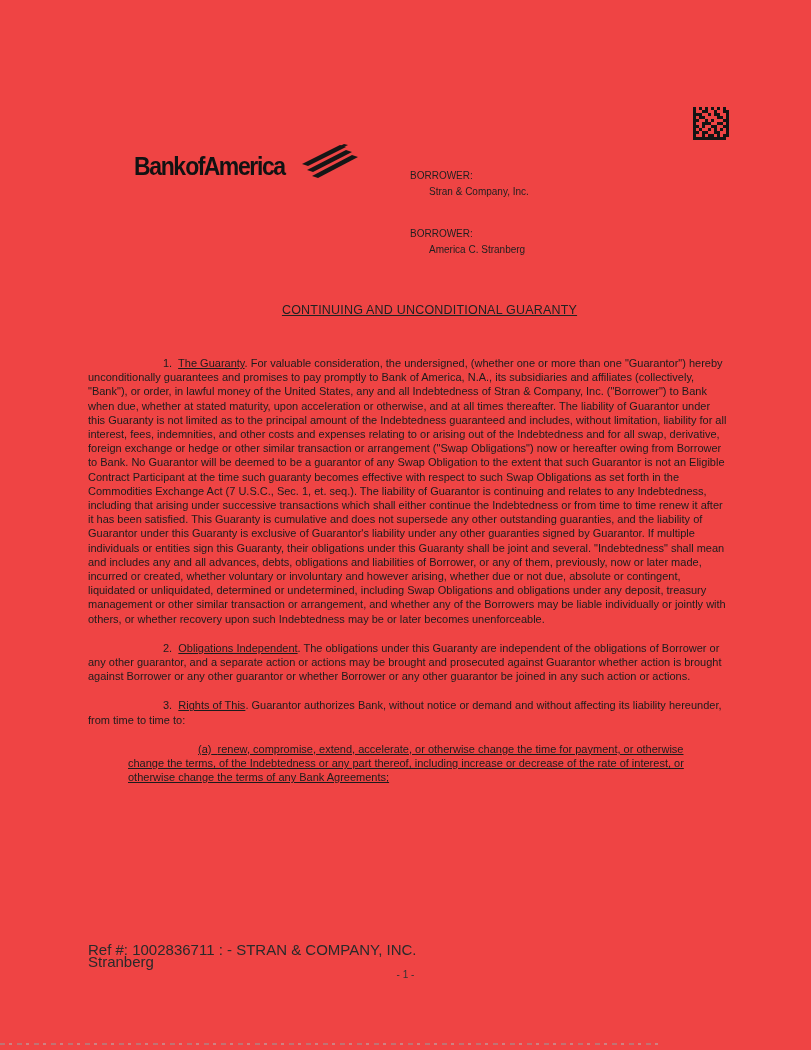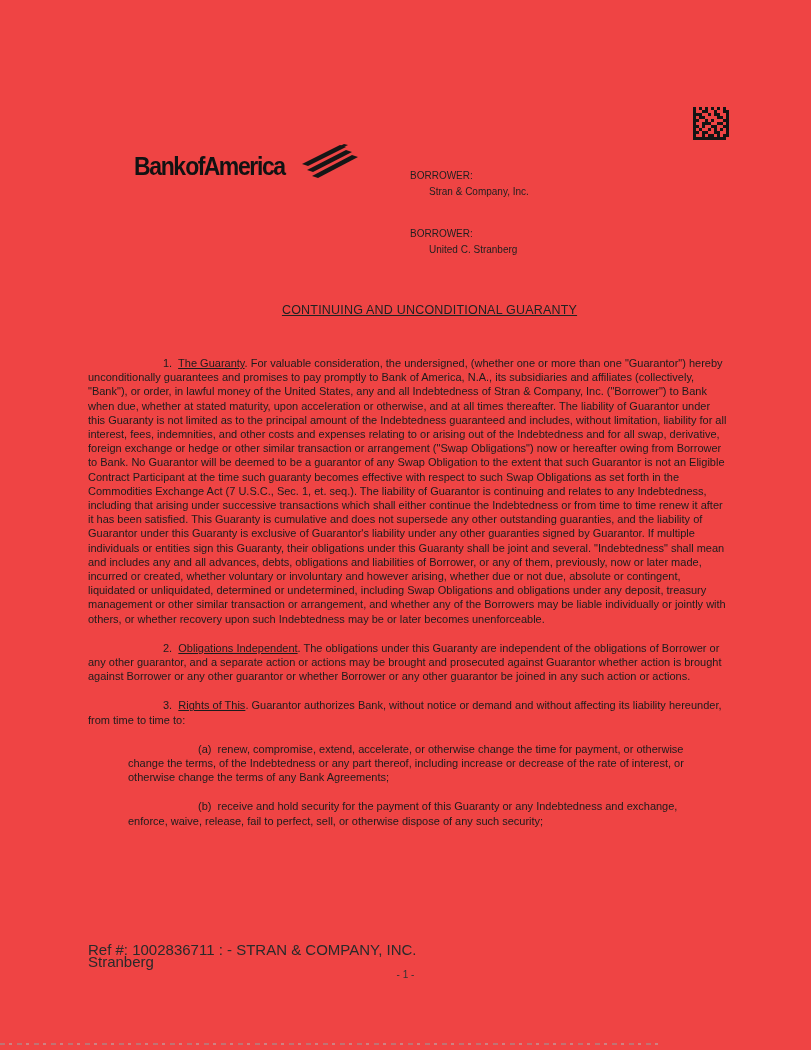--- a/index.html
+++ b/index.html
@@ -71,21 +71,21 @@
     position: absolute;
     left: 88px;
     top: 356px;
     width: 641px;
     font-size: 11px;
     line-height: 14.2px;
     color: #1c1c1c;
   }
   .para { text-indent: 75px; margin-bottom: 15px; }
   .para .heading { text-decoration: underline; }
-  .subitem { margin-left: 40px; width: 590px; text-indent: 70px; margin-bottom: 15px; }
+  .subitem { margin-left: 40px; width: 590px; text-indent: 70px; margin-bottom: 15px; text-decoration: underline; }
 
   
   .footer {
     position: absolute;
     left: 88px;
     top: 944px;
     font-size: 15px;
     line-height: 12px;
     color: #2a2a2a;
   }
@@ -264,37 +264,36 @@
     </span>
   </div>
 
   <div class="parties">
     <div class="party">
       <div>BORROWER:</div>
       <div class="party-value">Stran &amp; Company, Inc.</div>
     </div>
     <div class="party">
       <div>BORROWER:</div>
-      <div class="party-value">United C. Stranberg</div>
+      <div class="party-value">America C. Stranberg</div>
     </div>
   </div>
 
   <div class="doc-title">CONTINUING AND UNCONDITIONAL GUARANTY</div>
 
   <div class="body-text">
 
     <p class="para"><span>1.</span>&nbsp; <span class="heading">The Guaranty</span><span>.  For valuable consideration, the undersigned, (whether one or more than one "Guarantor") hereby unconditionally guarantees and promises to pay promptly to Bank of America, N.A., its subsidiaries and affiliates (collectively, "Bank"), or order, in lawful money of the United States, any and all Indebtedness of Stran &amp; Company, Inc. ("Borrower") to Bank when due, whether at stated maturity, upon acceleration or otherwise, and at all times thereafter.  The liability of Guarantor under this Guaranty is not limited as to the principal amount of the Indebtedness guaranteed and includes, without limitation, liability for all interest, fees, indemnities, and other costs and expenses relating to or arising out of the Indebtedness and for all swap, derivative, foreign exchange or hedge or other similar transaction or arrangement ("Swap Obligations") now or hereafter owing from Borrower to Bank. No Guarantor will be deemed to be a guarantor of any Swap Obligation to the extent that such Guarantor is not an Eligible Contract Participant at the time such guaranty becomes effective with respect to such Swap Obligations as set forth in the Commodities Exchange Act (7 U.S.C., Sec. 1, et. seq.). The liability of Guarantor is continuing and relates to any Indebtedness, including that arising under successive transactions which shall either continue the Indebtedness or from time to time renew it after it has been satisfied. This Guaranty is cumulative and does not supersede any other outstanding guaranties, and the liability of Guarantor under this Guaranty is exclusive of Guarantor's liability under any other guaranties signed by Guarantor. If multiple individuals or entities sign this Guaranty, their obligations under this Guaranty shall be joint and several.  "Indebtedness" shall mean and includes any and all advances, debts, obligations and liabilities of Borrower, or any of them, previously, now or later made, incurred or created, whether voluntary or involuntary and however arising, whether due or not due, absolute or contingent, liquidated or unliquidated, determined or undetermined, including Swap Obligations and obligations under any deposit, treasury management or other similar transaction or arrangement, and whether any of the Borrowers may be liable individually or jointly with others, or whether recovery upon such Indebtedness may be or later becomes unenforceable.</span></p>
 
     <p class="para"><span>2.</span>&nbsp; <span class="heading">Obligations Independent</span><span>.  The obligations under this Guaranty are independent of the obligations of Borrower or any other guarantor, and a separate action or actions may be brought and prosecuted against Guarantor whether action is brought against Borrower or any other guarantor or whether Borrower or any other guarantor be joined in any such action or actions.</span></p>
 
     <p class="para"><span>3.</span>&nbsp; <span class="heading">Rights of This</span><span>.  Guarantor authorizes Bank, without notice or demand and without affecting its liability hereunder, from time to time to:</span></p>
 
     <p class="subitem"><span>(a)</span>&nbsp; <span>renew, compromise, extend, accelerate, or otherwise change the time for payment, or otherwise change the terms, of the Indebtedness or any part thereof, including increase or decrease of the rate of interest, or otherwise change the terms of any Bank Agreements;</span></p>
 
-    <p class="subitem"><span>(b)</span>&nbsp; <span>receive and hold security for the payment of this Guaranty or any Indebtedness and exchange, enforce, waive, release, fail to perfect, sell, or otherwise dispose of any such security;</span></p>
 
 
   </div>
 
   <div class="footer">
     <div>Ref #: 1002836711 : - STRAN &amp; COMPANY, INC.</div>
     <div>Stranberg</div>
   </div>
   <div class="page-num">- 1 -</div>
 

